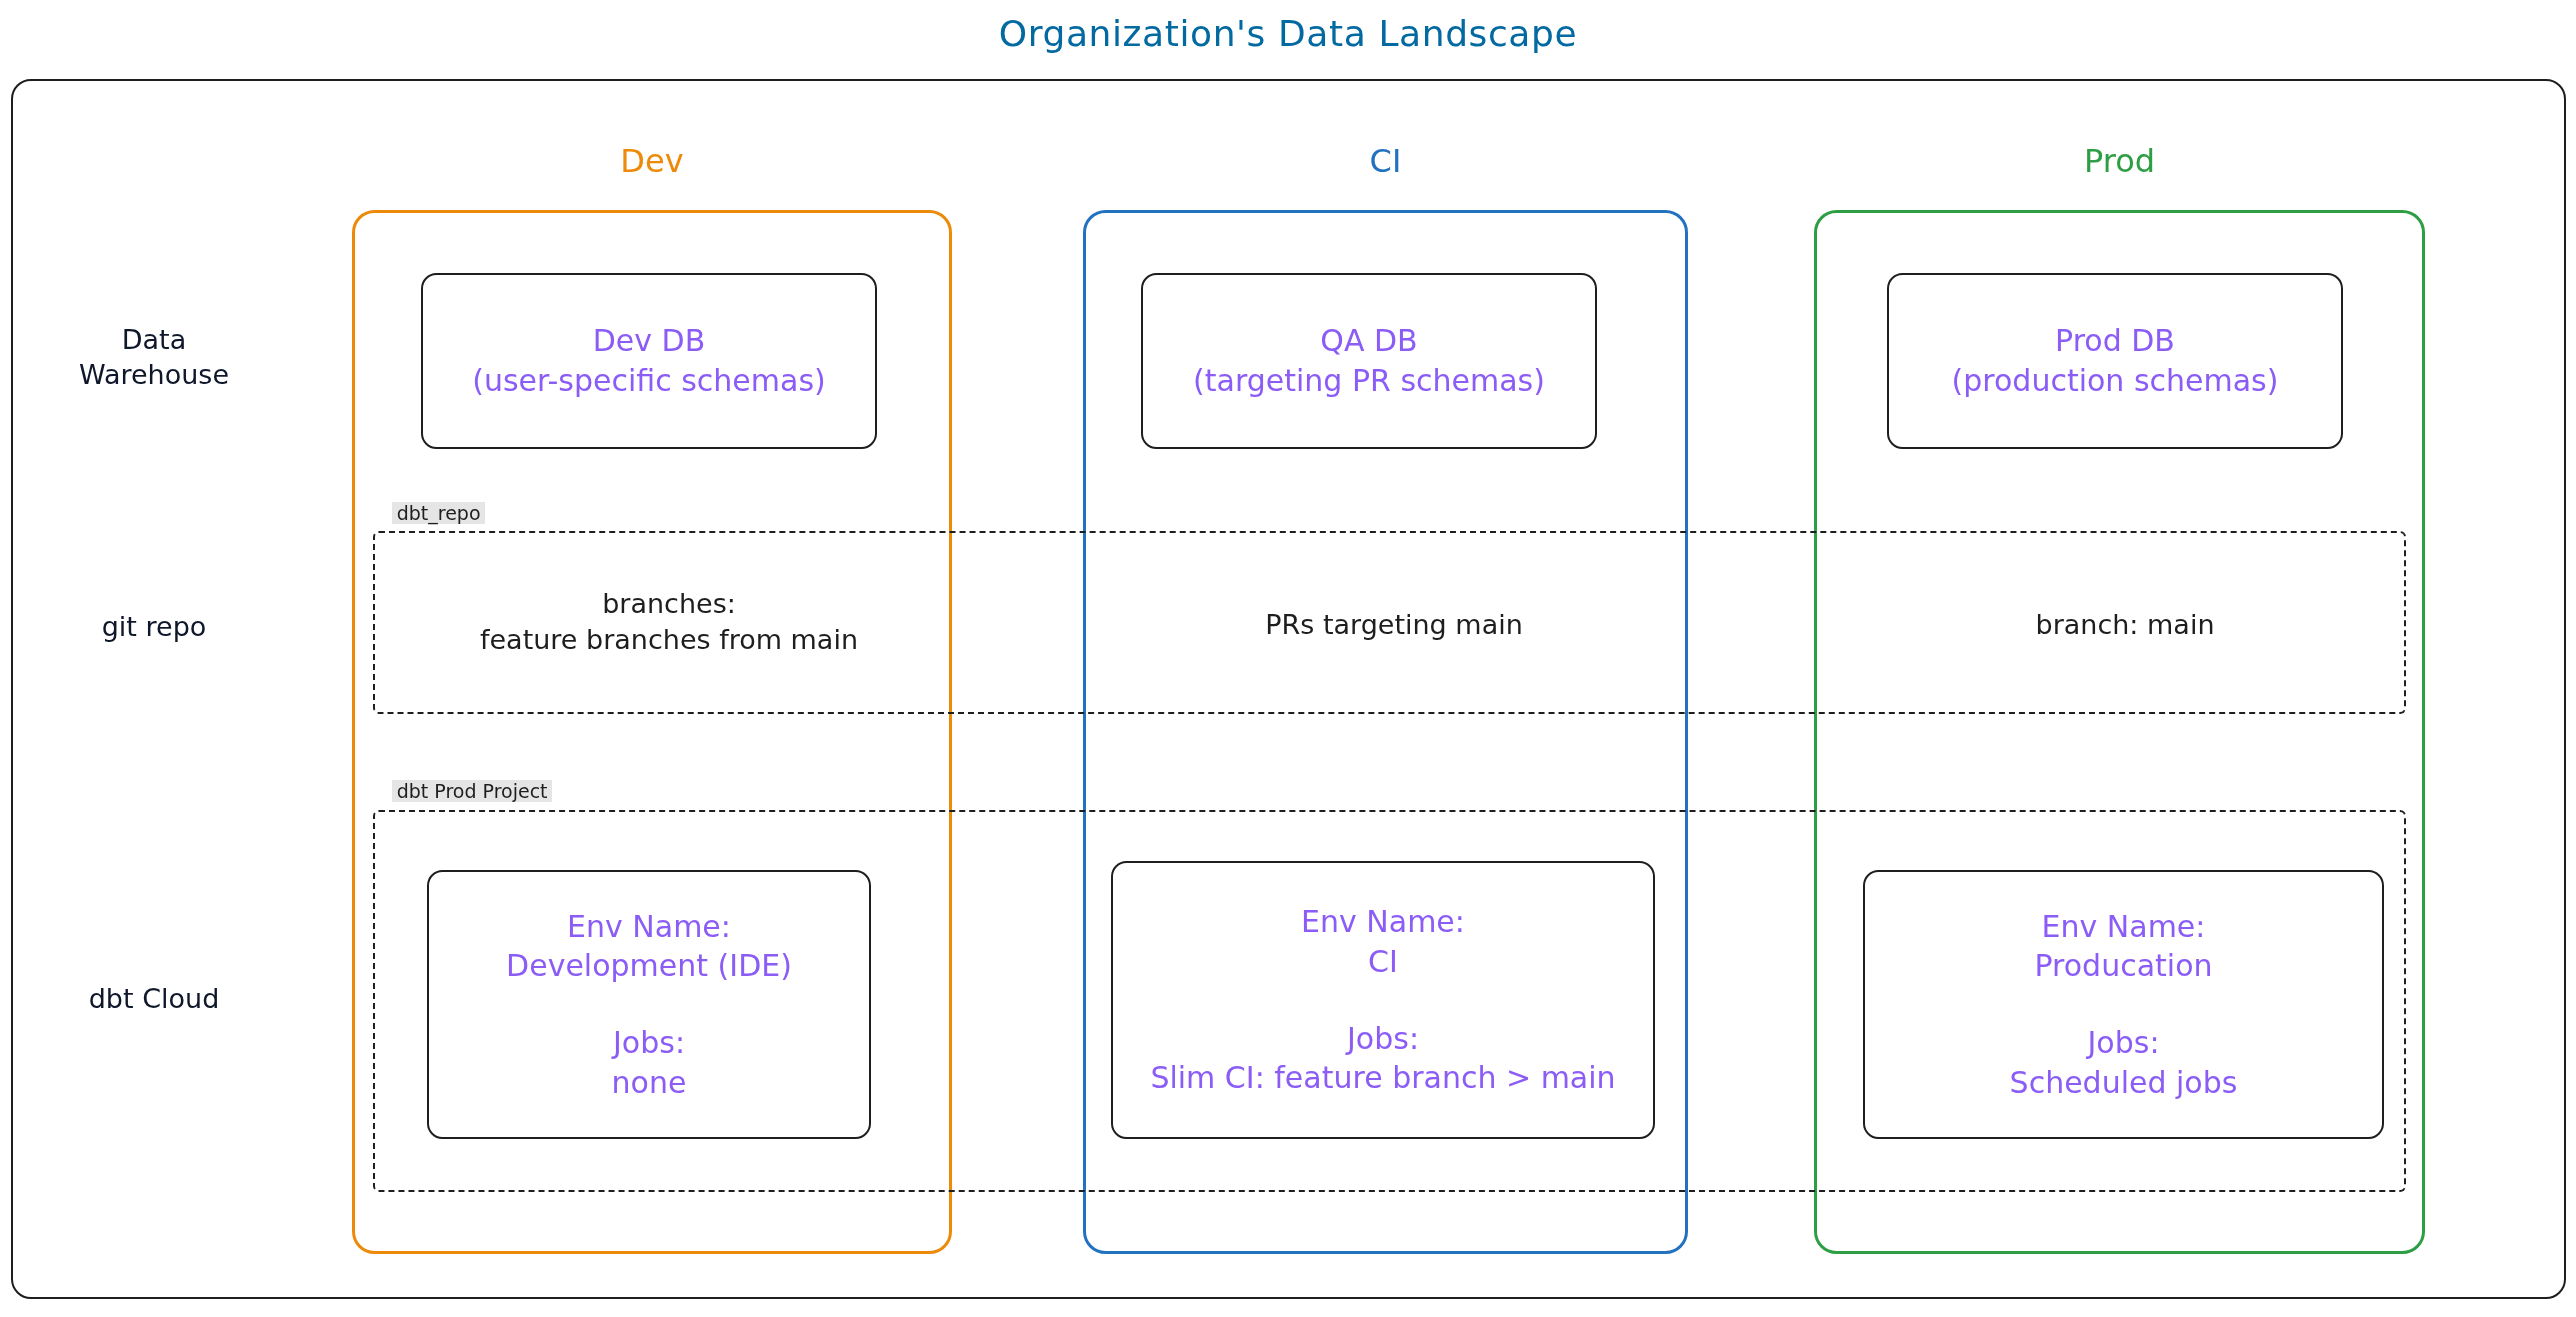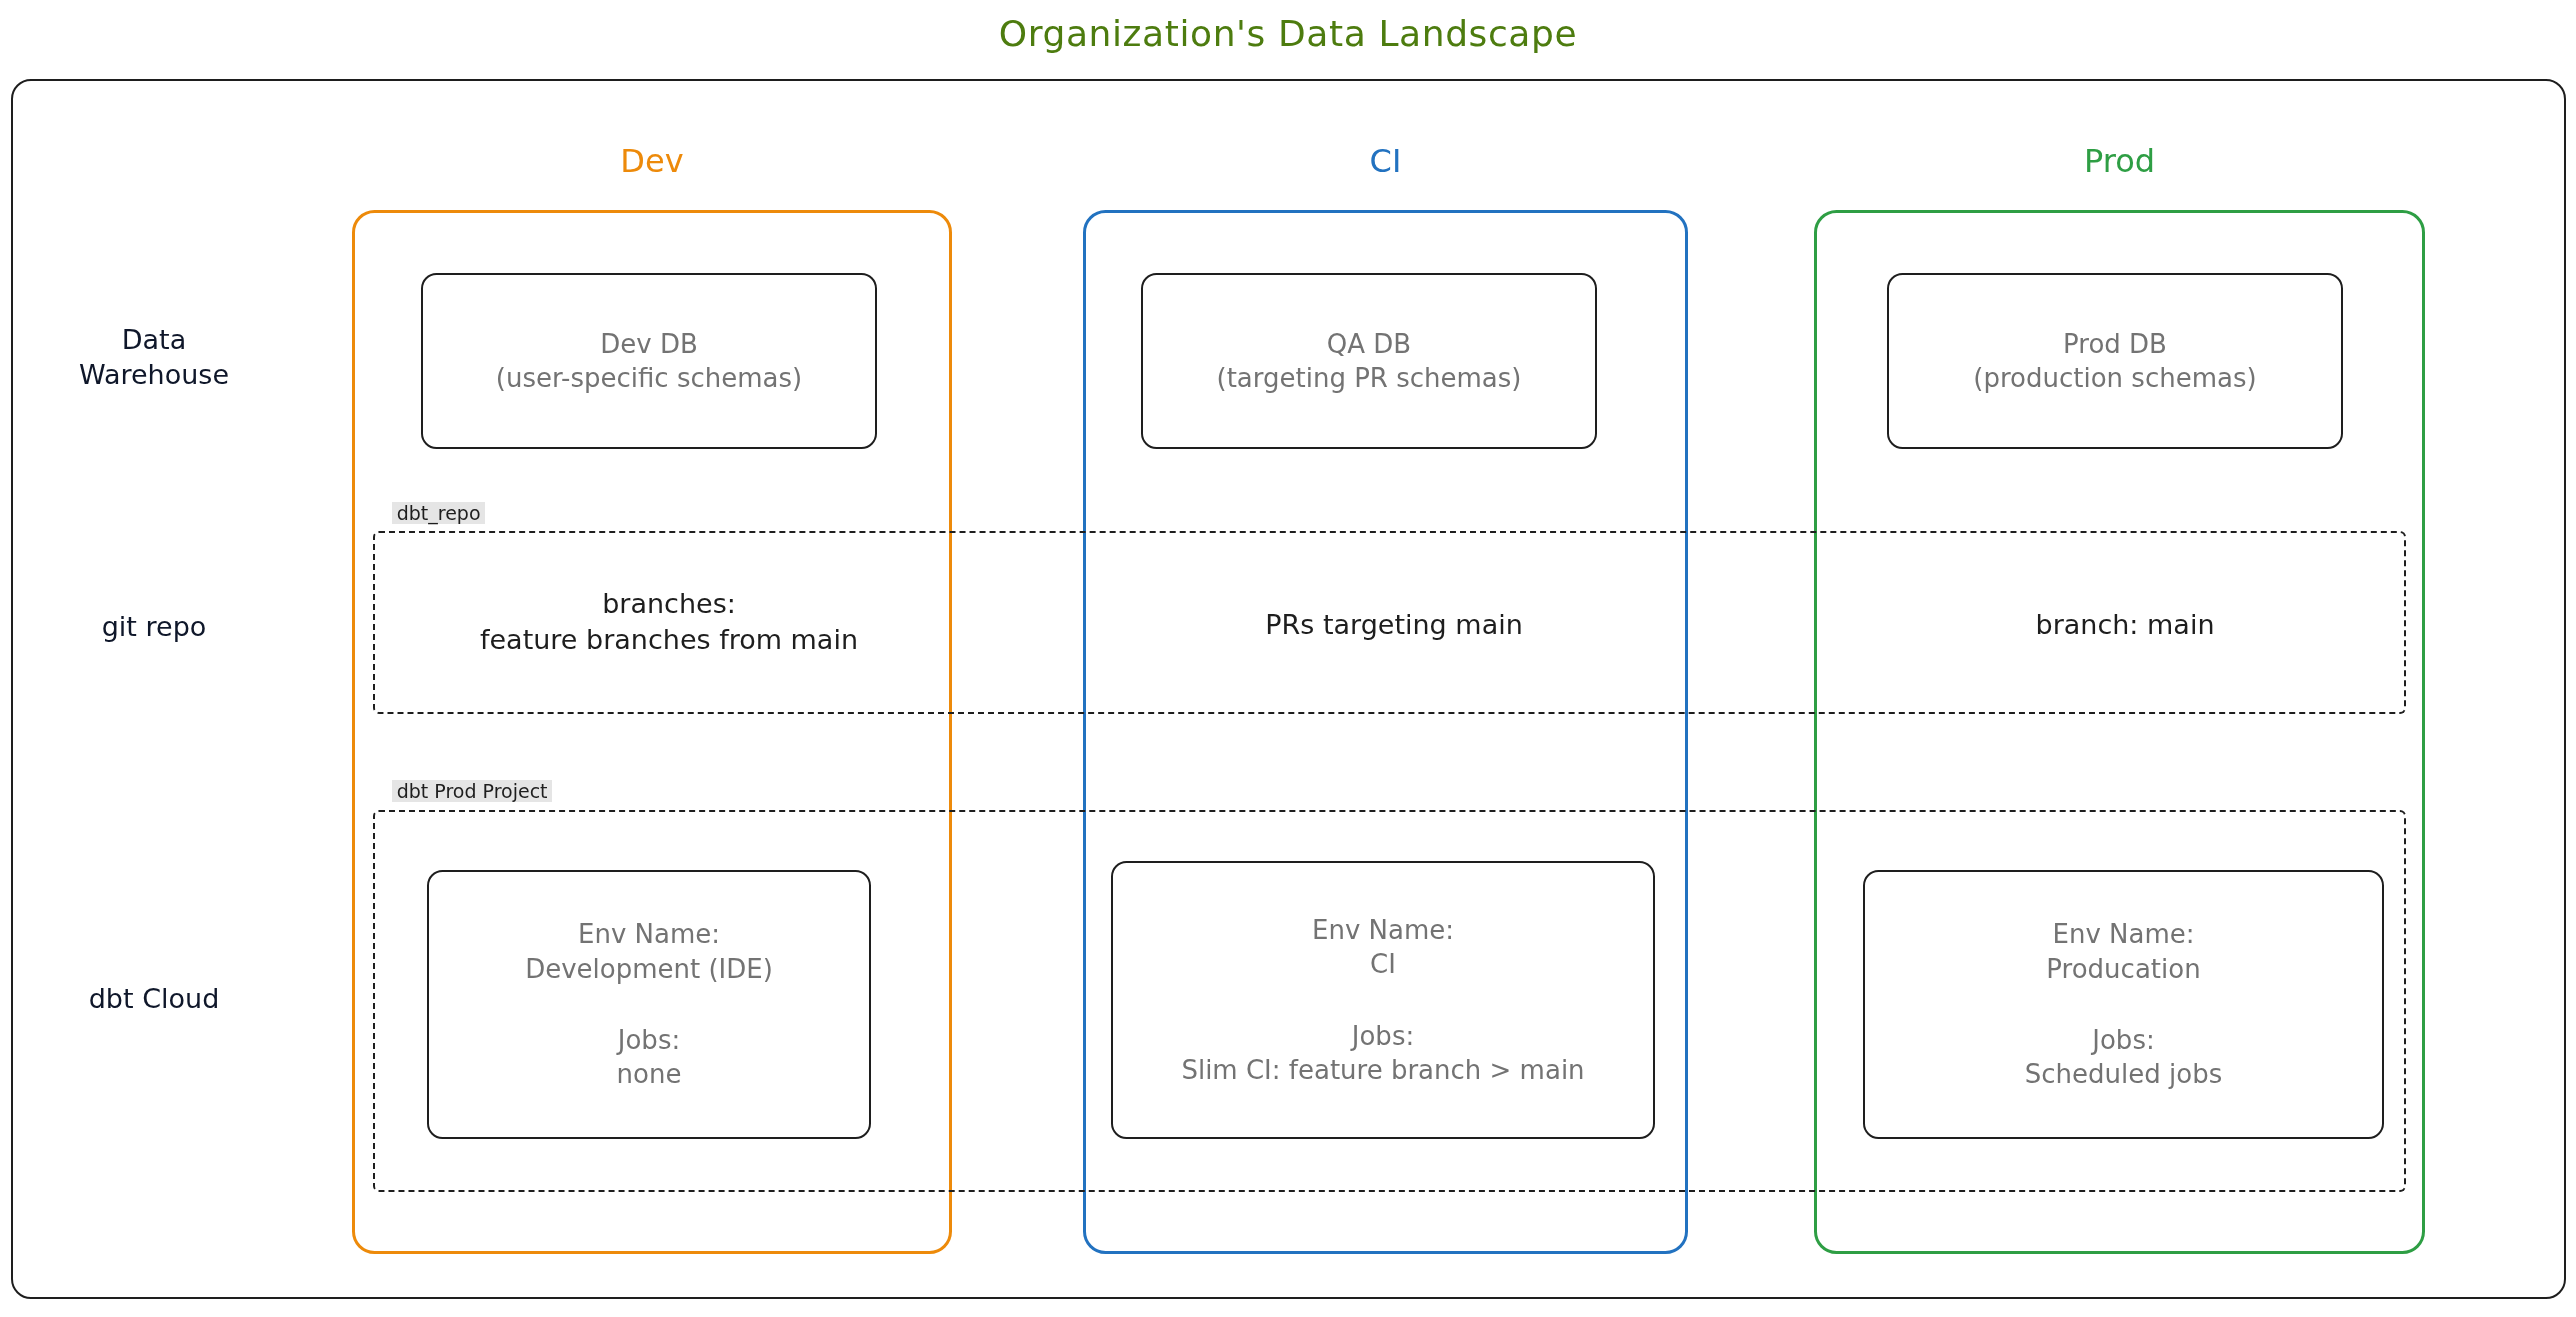--- a/index.html
+++ b/index.html
@@ -10,21 +10,21 @@
     overflow: hidden;
   }
   #stage { position: relative; width: 2576px; height: 1317px; }
 
   .hand { font-family: "DejaVu Sans", sans-serif; color: #1e1e1e; }
 
   
   #diagram-title {
     position: absolute; top: 13px; left: 0; width: 2576px;
     text-align: center; font-size: 36px; letter-spacing: 0.6px;
-    color: #4d7c0f; white-space: nowrap;
+    color: #0369a1; white-space: nowrap;
   }
 
   
   #outer-frame {
     position: absolute; left: 10.7px; top: 79px;
     width: 2555px; height: 1220px;
     border: 2.4px solid #1e1e1e; border-radius: 20px;
     background: transparent;
   }
 
@@ -74,21 +74,21 @@
   
   .node-box {
     position: absolute;
     border: 2.4px solid #1e1e1e; border-radius: 15.4px;
     background: #ffffff;
     display: flex; flex-direction: column;
     align-items: center; justify-content: center;
     text-align: center;
   }
   .node-line {
-    font-size: 26px; line-height: 1.32; color: #737373;
+    font-size: 30px; line-height: 1.32; color: #8b5cf6;
     white-space: pre-line;
   }
   .node-gap { height: 37px; }
 
   
   #node-dev-db  { left: 421px;  top: 273px; width: 456px; height: 176px; }
   #node-qa-db   { left: 1141px; top: 273px; width: 456px; height: 176px; text-align: center; }
   #node-prod-db { left: 1887px; top: 273px; width: 456px; height: 176px; }
 
   

